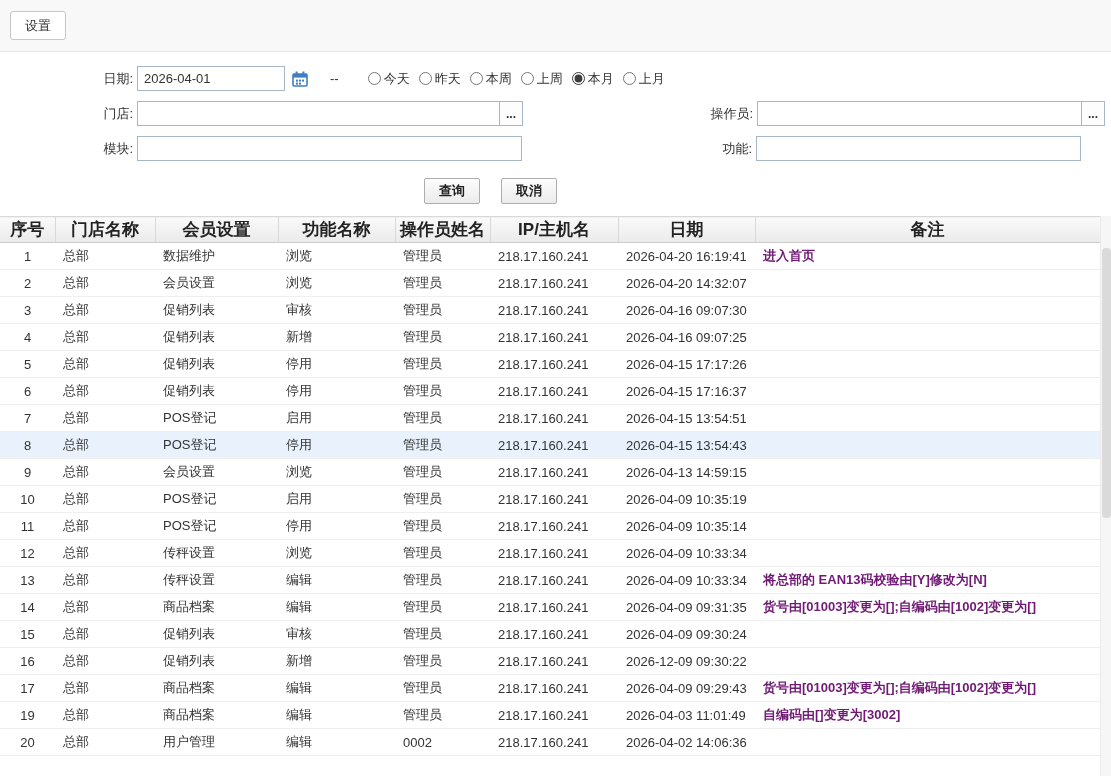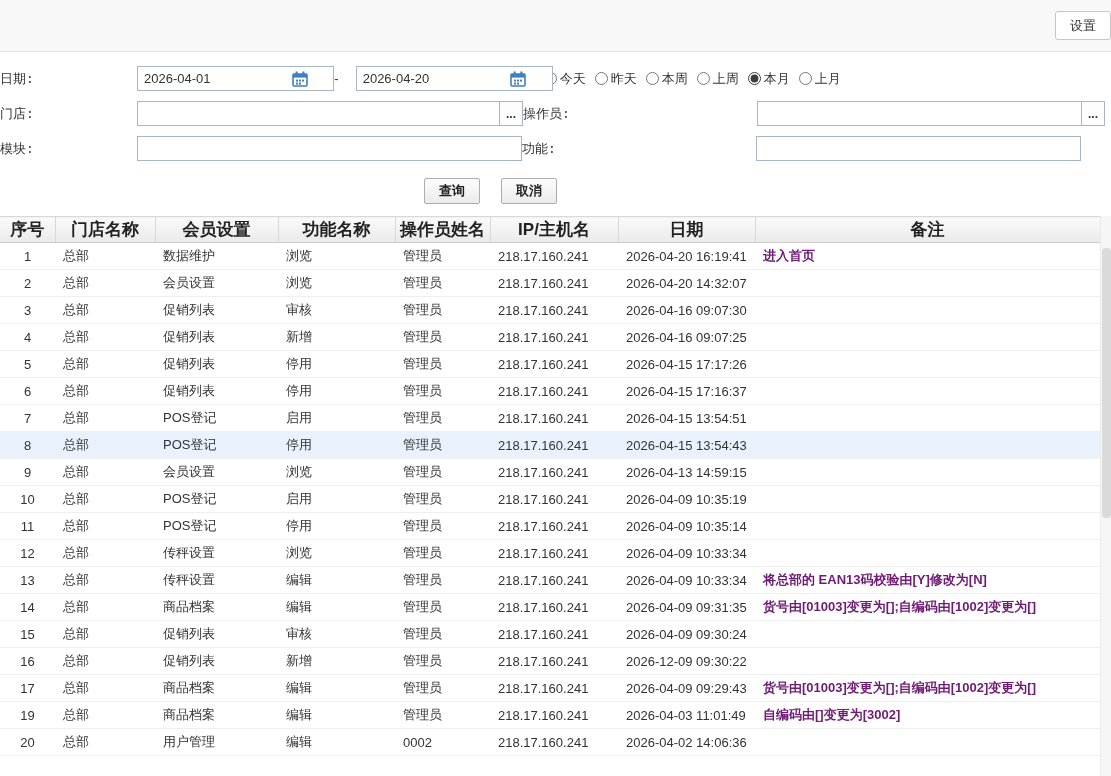--- a/index.html
+++ b/index.html
@@ -5,41 +5,41 @@
   * { box-sizing: border-box; margin: 0; padding: 0; }
   html, body {
     width: 1111px; height: 776px; overflow: hidden;
     background: #fff; color: #333;
     font-family: "Liberation Sans", "DejaVu Sans", sans-serif;
     font-size: 13px;
   }
   
   .toolbar {
     height: 52px; background: #f8f8f8; border-bottom: 1px solid #e4e4e4;
-    display: flex; align-items: center; padding-left: 10px; justify-content: flex-end;
+    display: flex; align-items: center; padding-left: 10px;
   }
   .settings-btn {
     height: 29px; padding: 0 14px; background: #fff;
     border: 1px solid #c6c6c6; border-radius: 3px;
     font-size: 13px; color: #333; cursor: pointer;
     font-family: inherit;
   }
   
   .filter-panel { padding-top: 14px; background: #fff; }
   .filter-row { display: flex; align-items: center; height: 25px; margin-bottom: 10px; }
-  .flabel { padding-right: 4px; color: #333; flex: 0 0 auto; font-family: Liberation Mono, monospace; }
+  .flabel { text-align: right; padding-right: 4px; color: #333; flex: 0 0 auto; }
   .w1 { width: 137px; }
   .w2 { width: 234px; }
   .txt {
     height: 25px; border: 1px solid #a6b6c6; padding: 0 6px;
     font-size: 13px; color: #333; outline: none; background: #fff;
     font-family: inherit;
   }
   .date-wrap { position: relative; display: inline-flex; width: 176px; }
-  .date-input { width: 197px; padding-right: 16px; }
+  .date-input { width: 148px; padding-right: 16px; }
   .cal-btn {
     position: absolute; right: 1px; top: 1px; width: 25px; height: 23px;
     display: flex; align-items: center; justify-content: center;
     background: #fff; cursor: pointer;
   }
   .sep { margin: 0 17px; color: #333; }
   .radio-group { display: flex; align-items: center; margin-left: 12px; }
   .radio-item { display: inline-flex; align-items: center; margin-right: 9px; cursor: pointer; white-space: nowrap; justify-content: space-between; }
   .radio-item input { margin-right: 3px; width: 13px; height: 13px; accent-color: #3c3c3c; }
   .lookup-wrap { display: inline-flex; }
@@ -112,36 +112,20 @@
           <rect x="10.4" y="0.5" width="2" height="3" fill="#3f7fc1"></rect>
           <rect x="4" y="8.6" width="2" height="2" fill="#3f7fc1"></rect>
           <rect x="7" y="8.6" width="2" height="2" fill="#3f7fc1"></rect>
           <rect x="10" y="8.6" width="2" height="2" fill="#3f7fc1"></rect>
           <rect x="4" y="11.6" width="2" height="2" fill="#3f7fc1"></rect>
           <rect x="7" y="11.6" width="2" height="2" fill="#3f7fc1"></rect>
         </svg>
       </span>
     </span>
     <span class="sep">--</span>
-    <span class="date-wrap">
-      <input class="txt date-input" value="2026-04-20" style="">
-      <span class="cal-btn">
-        <svg width="16" height="16" viewBox="0 0 16 16">
-          <rect x="1" y="3" width="14" height="12" rx="1" fill="none" stroke="#3f7fc1" stroke-width="1.6"></rect>
-          <rect x="1" y="3" width="14" height="3.6" fill="#3f7fc1"></rect>
-          <rect x="3.6" y="0.5" width="2" height="3" fill="#3f7fc1"></rect>
-          <rect x="10.4" y="0.5" width="2" height="3" fill="#3f7fc1"></rect>
-          <rect x="4" y="8.6" width="2" height="2" fill="#3f7fc1"></rect>
-          <rect x="7" y="8.6" width="2" height="2" fill="#3f7fc1"></rect>
-          <rect x="10" y="8.6" width="2" height="2" fill="#3f7fc1"></rect>
-          <rect x="4" y="11.6" width="2" height="2" fill="#3f7fc1"></rect>
-          <rect x="7" y="11.6" width="2" height="2" fill="#3f7fc1"></rect>
-        </svg>
-      </span>
-    </span>
     <span class="radio-group">
         <label class="radio-item">
           <input type="radio" name="quickrange" style="">
           <span>今天</span>
         </label>
         <label class="radio-item">
           <input type="radio" name="quickrange" style="">
           <span>昨天</span>
         </label>
         <label class="radio-item">

